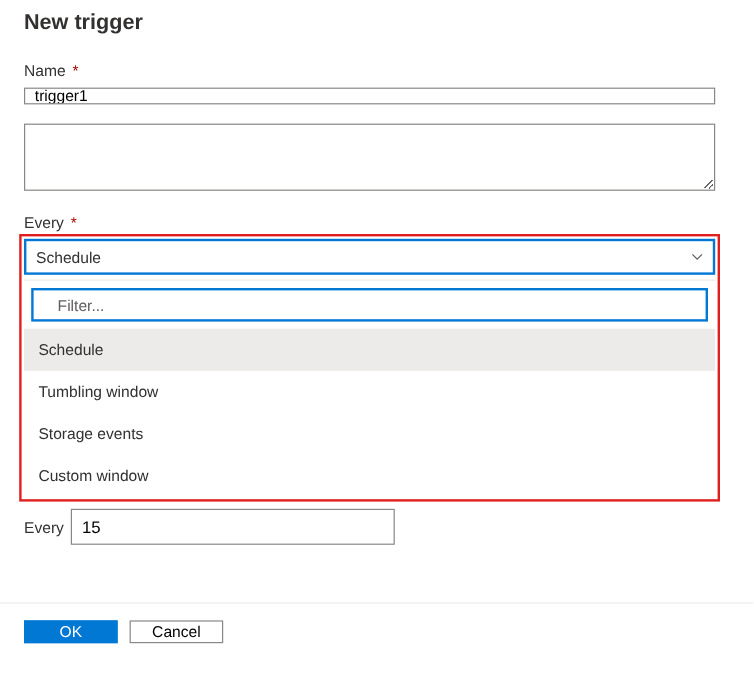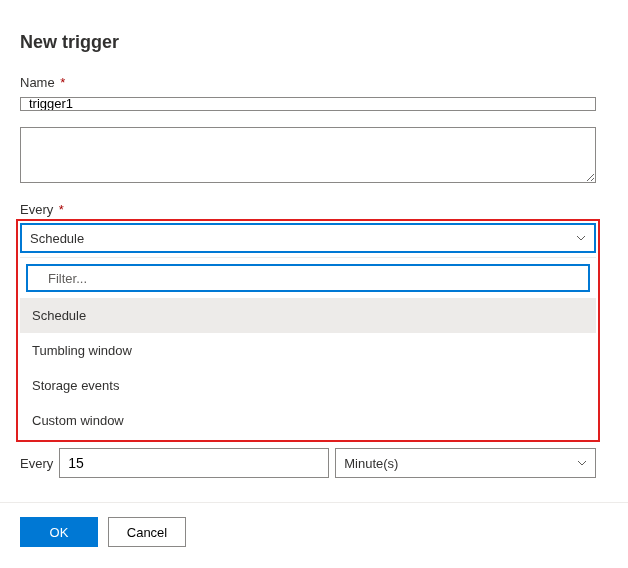--- a/index.html
+++ b/index.html
@@ -21,21 +21,20 @@
   }
   .panel::-webkit-scrollbar { width: 14px; }
   .panel::-webkit-scrollbar-track { background: #f0f0f0; }
   .panel::-webkit-scrollbar-thumb { background: #c7c7c7; }
   .panel::-webkit-scrollbar-button { background: #f0f0f0; height: 14px; }
   h2.title {
     font-size: 18px;
     font-weight: 600;
     color: #323130;
     margin-bottom: 22px;
-    margin-top: 24px;
   }
   .field { margin-bottom: 16px; }
   .field-label {
     display: block;
     font-size: 13px;
     color: #323130;
     margin-bottom: 6px;
   }
   .req { color: #a80000; margin-left: 2px; }
   .text-input {
@@ -117,21 +116,21 @@
     padding: 0 8px; font-size: 13px;
     display: flex; align-items: center; justify-content: space-between;
     cursor: pointer;
   }
   .footer {
     border-top: 1px solid #edebe9;
     padding: 14px 20px;
     display: flex; gap: 10px;
   }
   .btn {
-    height: 30px; min-width: 78px;
+    height: 19px; min-width: 78px;
     border: 1px solid #8a8886;
     background: #fff;
     font-size: 13px;
     font-family: inherit;
     cursor: pointer;
     padding: 0 14px;
   }
   .btn.primary {
     background: #0078d4;
     border-color: #0078d4;
@@ -179,28 +178,20 @@
         <div class="option">Tumbling window</div>
         <div class="option">Storage events</div>
         <div class="option">Custom window</div>
       </div>
     </div>
   </div>
 
   <div class="inline-row" style="margin-top:-10px;">
     <span class="lbl">Every</span>
     <input class="small-input" type="text" value="15" style="">
-    <div class="unit-select">
-      <span>Minute(s)</span>
-      <span class="chevron">
-        <svg width="10" height="6" viewBox="0 0 10 6">
-            <path d="M1 1 L5 5 L9 1" stroke="#605e5c" stroke-width="1" fill="none"></path>
-          </svg>
-      </span>
-    </div>
   </div>
 
 </div>
 
 <div class="footer">
   <button class="btn primary">OK</button>
   <button class="btn">Cancel</button>
 </div>
 
 </body></html>

